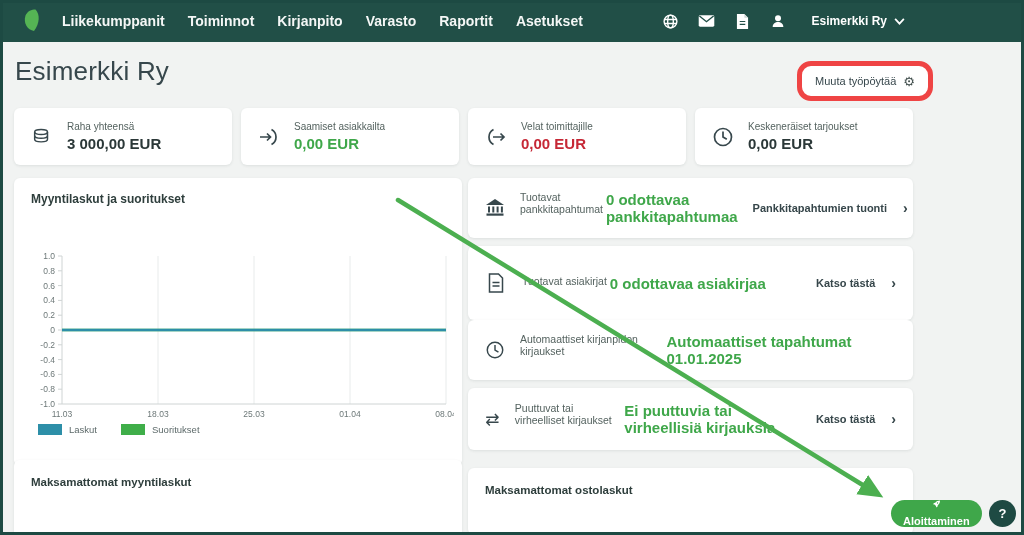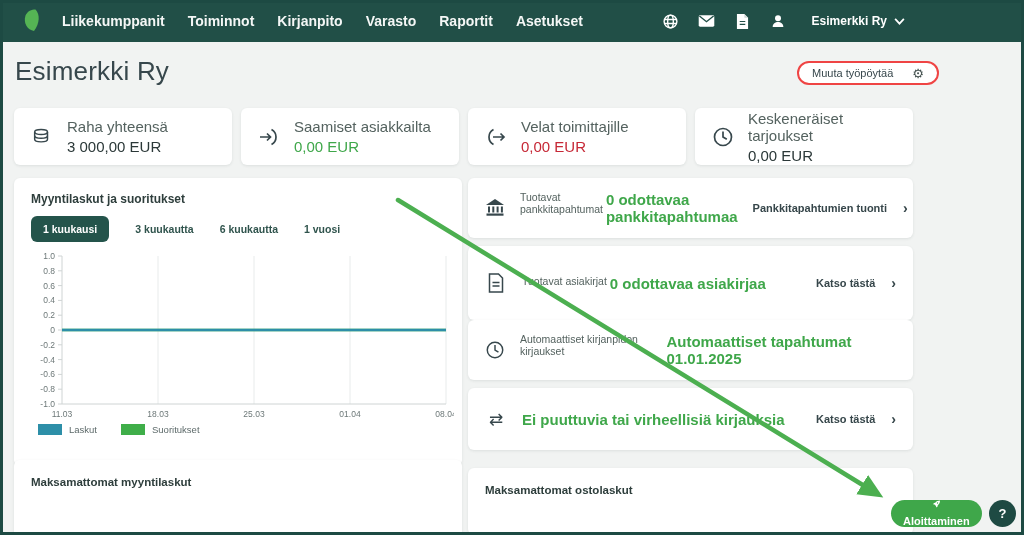--- a/index.html
+++ b/index.html
@@ -14,32 +14,32 @@
   .logo { width:20px; height:26px; margin-left:21px; display:flex; align-items:center; }
   .menu { display:flex; gap:23px; margin-left:21px; }
   .menu a { color:#f4f7f6; font-size:14px; font-weight:700; text-decoration:none; cursor:pointer; }
   .nav-right { margin-left:auto; margin-right:119px; display:flex; align-items:center; gap:19px; }
   .nav-icon-btn { width:17px; height:17px; display:flex; align-items:center; justify-content:center; cursor:pointer; }
   .company { display:flex; align-items:center; gap:7px; color:#fff; font-size:12px; font-weight:700;
              margin-left:6px; cursor:pointer; }
 
   
   .page-title { position:absolute; left:15px; top:56px; font-size:26px; font-weight:500; color:#37474c; letter-spacing:.2px; }
-  .btn-change { position:absolute; left:797px; top:61px; height:24px; padding:0 13px; background:#fff;
-                border:2px solid #ef4444; border-radius:14px; display:flex; align-items:center; gap:19px;
+  .btn-change { position:absolute; left:797px; top:61px; height:40px; padding:0 13px; background:#fff;
+                border:5px solid #ef4444; border-radius:14px; display:flex; align-items:center; gap:7px;
                 font-size:11px; color:#37474c; cursor:pointer; }
   .gear-glyph { font-family:"DejaVu Sans", sans-serif; font-size:13px; color:#44514f; line-height:1; }
 
   
   .stat-row { position:absolute; left:14px; top:108px; width:899px; height:57px; display:flex; gap:9px; }
   .stat-card { flex:1; background:#fff; border-radius:6px; box-shadow:0 1px 3px rgba(40,60,60,.10);
                display:flex; align-items:center; gap:14px; padding:0 17px; }
   .stat-text { display:flex; flex-direction:column; gap:3px; }
-  .stat-label { font-size:15px; color:#54625f; }
-  .stat-value { font-size:15px; font-weight:400; color:#2b3838; }
+  .stat-label { font-size:10px; color:#54625f; }
+  .stat-value { font-size:15px; font-weight:700; color:#2b3838; }
   .stat-value.green { color:#3fa74a; }
   .stat-value.red   { color:#c62836; }
 
   
   .chart-card { position:absolute; left:14px; top:178px; width:448px; height:288px; background:#fff;
                 border-radius:6px; box-shadow:0 1px 3px rgba(40,60,60,.10); }
   .chart-title { position:absolute; left:17px; top:14px; font-size:12px; font-weight:700; color:#2e3e3c; }
   .tabs { position:absolute; left:17px; top:38px; display:flex; align-items:center; gap:26px; }
   .tab { font-size:10.5px; font-weight:700; color:#30544d; cursor:pointer; }
   .tab.active { background:#24544b; color:#fff; border-radius:6px; padding:7px 12px; }
@@ -185,26 +185,20 @@
       </span>
       <span class="stat-text">
         <span class="stat-label">Keskeneräiset tarjoukset</span>
         <span class="stat-value">0,00 EUR</span>
       </span>
     </div>
   </div>
 
   <section class="chart-card">
     <div class="chart-title">Myyntilaskut ja suoritukset</div>
-    <div class="tabs">
-      <span class="tab active">1 kuukausi</span>
-      <span class="tab">3 kuukautta</span>
-      <span class="tab">6 kuukautta</span>
-      <span class="tab">1 vuosi</span>
-    </div>
     <div class="chart-area">
       <svg id="sales-chart-svg" width="432" height="172" viewBox="0 0 432 172">
           <line x1="136" y1="8" x2="136" y2="156" stroke="#e8ebeb" stroke-width="1"></line>
           <line x1="232" y1="8" x2="232" y2="156" stroke="#e8ebeb" stroke-width="1"></line>
           <line x1="328" y1="8" x2="328" y2="156" stroke="#e8ebeb" stroke-width="1"></line>
           <line x1="424" y1="8" x2="424" y2="156" stroke="#e8ebeb" stroke-width="1"></line>
           <line x1="40" y1="8" x2="40" y2="156" stroke="#cfd4d4" stroke-width="1"></line>
           <line x1="40" y1="156" x2="424" y2="156" stroke="#cfd4d4" stroke-width="1"></line>
           <line x1="36" y1="8" x2="40" y2="8" stroke="#cfd4d4" stroke-width="1"></line>
           <text x="33" y="11" text-anchor="end" fill="#6d7878" font-size="8.5">1.0</text>
@@ -298,20 +292,21 @@
       <span class="panel-label">Automaattiset kirjanpidon kirjaukset</span>
       <span class="panel-status">Automaattiset tapahtumat 01.01.2025</span>
     </span>
   </div>
 
   <div class="panel" style="top:388px; height:62px;">
     <span class="panel-icon">
       <span class="swap-glyph">⇄</span>
     </span>
     <span class="panel-text">
+      <span class="panel-label">Puuttuvat tai virheelliset kirjaukset</span>
       <span class="panel-status">Ei puuttuvia tai virheellisiä kirjauksia</span>
     </span>
     <span class="panel-link">
       <span>Katso tästä</span>
       <span class="chev">›</span>
     </span>
   </div>
 
   <section class="bottom-card" style="left:14px; top:460px; width:448px; height:82px;">
     <h3>Maksamattomat myyntilaskut</h3>

